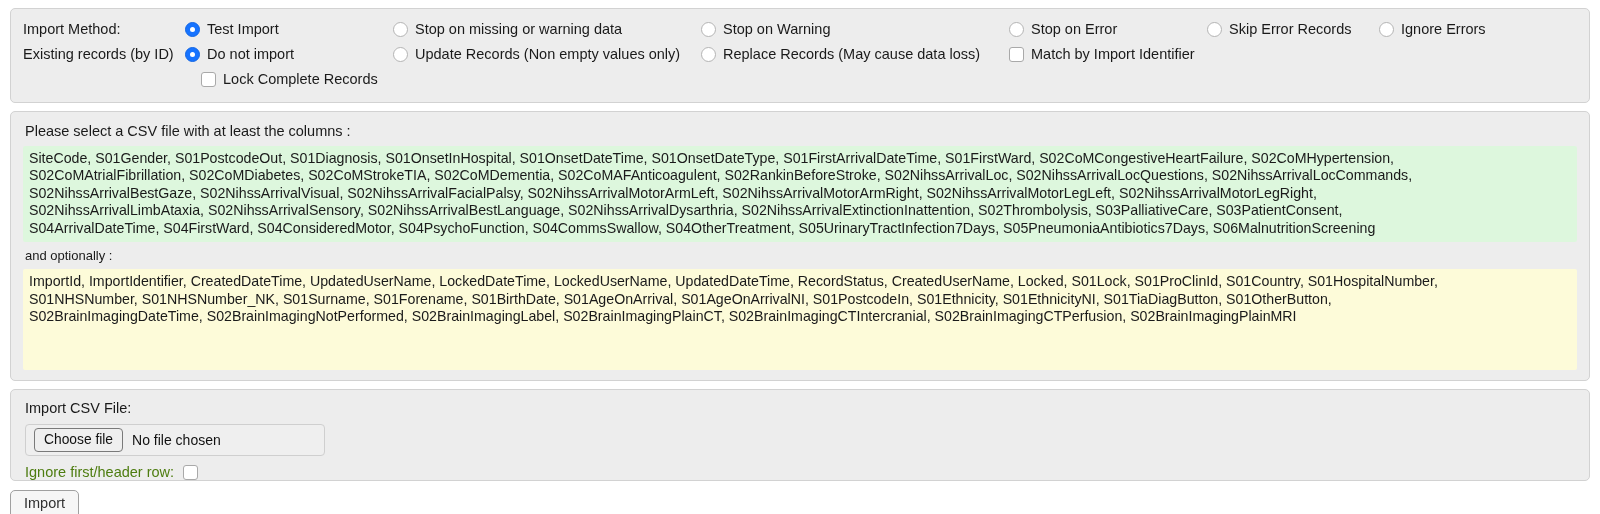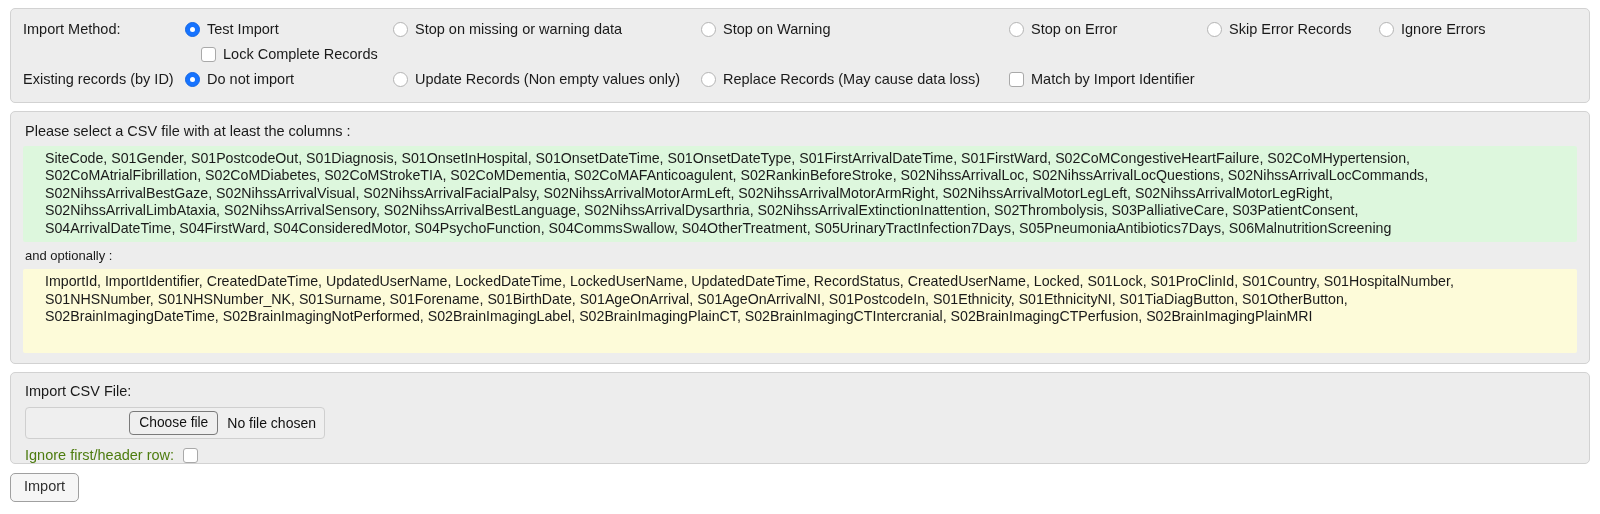--- a/index.html
+++ b/index.html
@@ -97,29 +97,29 @@
     font-size: 14.5px;
     color: #1a1a1a;
     margin: 2px 0 6px 2px;
     line-height: 1.1;
   }
 
   .code-box {
     font-size: 14.2px;
     line-height: 17.4px;
     color: #1a1a1a;
-    padding: 4px 6px 0 22px;
+    padding: 4px 6px 0 6px;
     overflow: hidden;
     white-space: nowrap;
     border-radius: 2px;
   }
   .code-box .ln { display: block; }
 
   .box-required { background: #ddf7dd; height: 96px; }
-  .box-optional { background: #fdfbd9; height: 84px; }
+  .box-optional { background: #fdfbd9; height: 101px; }
 
   .cp-subheading {
     font-size: 13px;
     color: #1a1a1a;
     margin: 7px 0 6px 2px;
     line-height: 1.1;
   }
 
   
   .file-panel { padding: 10px 12px 0 12px; }
@@ -134,21 +134,20 @@
   .file-input {
     width: 300px;
     height: 32px;
     background: #efefef;
     border: 1px solid #cfcfcf;
     border-radius: 4px;
     display: flex;
     align-items: center;
     padding: 0 8px;
     margin-left: 2px;
-    justify-content: flex-end;
   }
   .choose-btn {
     background: #efefef;
     border: 1px solid #7a7a7a;
     border-radius: 4px;
     font-size: 13.8px;
     color: #111111;
     padding: 2px 9px 3px 9px;
     line-height: 1.25;
     font-family: "Liberation Sans", sans-serif;
@@ -220,50 +219,50 @@
         <span class="ctl-text">Skip Error Records</span>
       </div>
 
       <div class="col c6">
         <span class="radio"></span>
         <span class="ctl-text">Ignore Errors</span>
       </div>
     </div>
 
     <div class="opt-row">
+      <div class="col c-label">
+        <span class="row-label">Existing records (by ID)</span>
+      </div>
+
+      <div class="col c1">
+        <span class="radio checked"></span>
+        <span class="ctl-text">Do not import</span>
+      </div>
+
+      <div class="col c2">
+        <span class="radio"></span>
+        <span class="ctl-text">Update Records (Non empty values only)</span>
+      </div>
+
+      <div class="col c3">
+        <span class="radio"></span>
+        <span class="ctl-text">Replace Records (May cause data loss)</span>
+      </div>
+
+      <div class="col c6">
+        <span class="checkbox"></span>
+        <span class="ctl-text">Match by Import Identifier</span>
+      </div>
+    </div>
+
+    <div class="opt-row">
       <div class="col lock-indent"></div>
       <div class="col c6">
         <span class="checkbox"></span>
         <span class="ctl-text">Lock Complete Records</span>
-      </div>
-    </div>
-
-    <div class="opt-row">
-      <div class="col c-label">
-        <span class="row-label">Existing records (by ID)</span>
-      </div>
-
-      <div class="col c1">
-        <span class="radio checked"></span>
-        <span class="ctl-text">Do not import</span>
-      </div>
-
-      <div class="col c2">
-        <span class="radio"></span>
-        <span class="ctl-text">Update Records (Non empty values only)</span>
-      </div>
-
-      <div class="col c3">
-        <span class="radio"></span>
-        <span class="ctl-text">Replace Records (May cause data loss)</span>
-      </div>
-
-      <div class="col c6">
-        <span class="checkbox"></span>
-        <span class="ctl-text">Match by Import Identifier</span>
       </div>
     </div>
   </div>
 
   <div class="panel columns-panel">
 
     <div class="cp-heading">Please select a CSV file with at least the columns :</div>
 
     <div class="code-box box-required">
       <span class="ln">SiteCode, S01Gender, S01PostcodeOut, S01Diagnosis, S01OnsetInHospital, S01OnsetDateTime, S01OnsetDateType, S01FirstArrivalDateTime, S01FirstWard, S02CoMCongestiveHeartFailure, S02CoMHypertension,</span>

